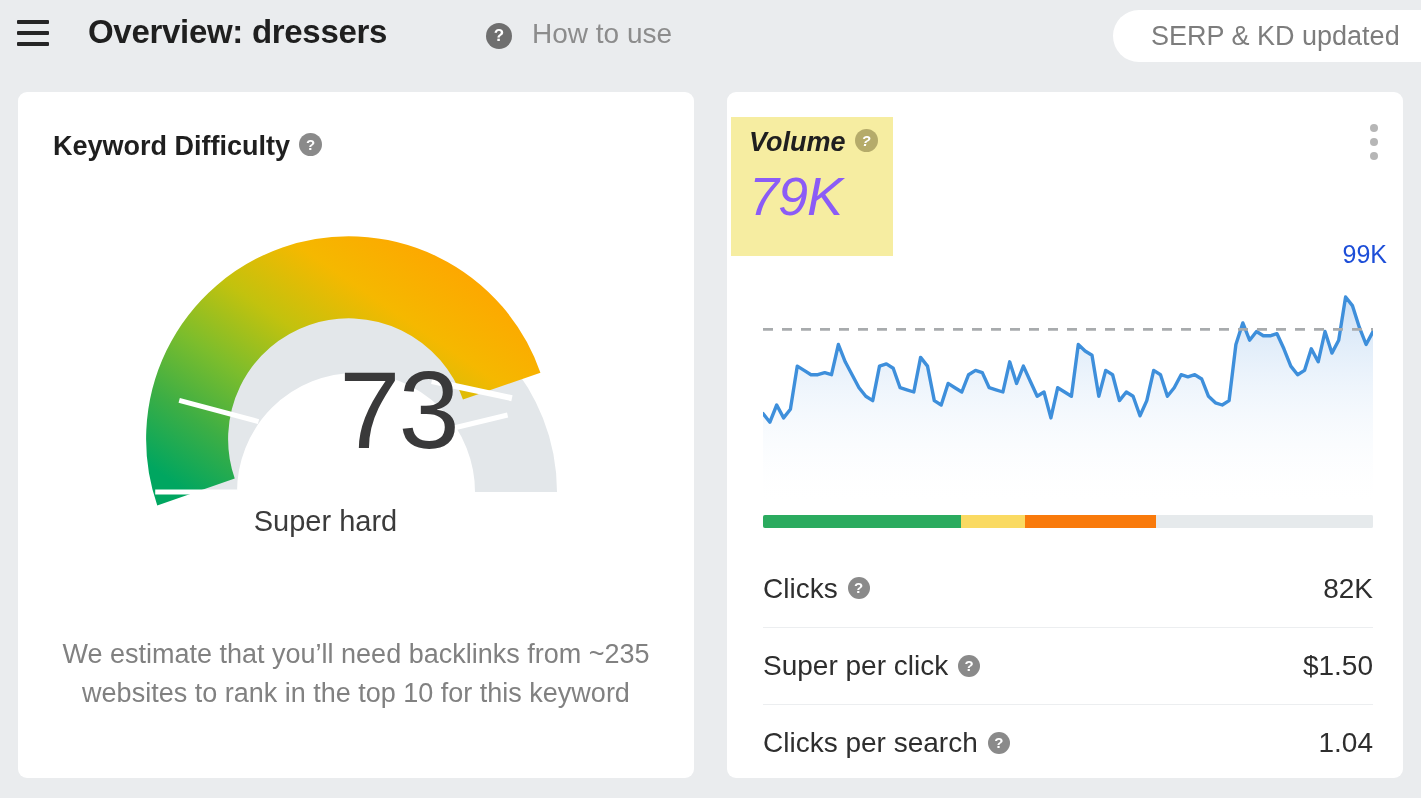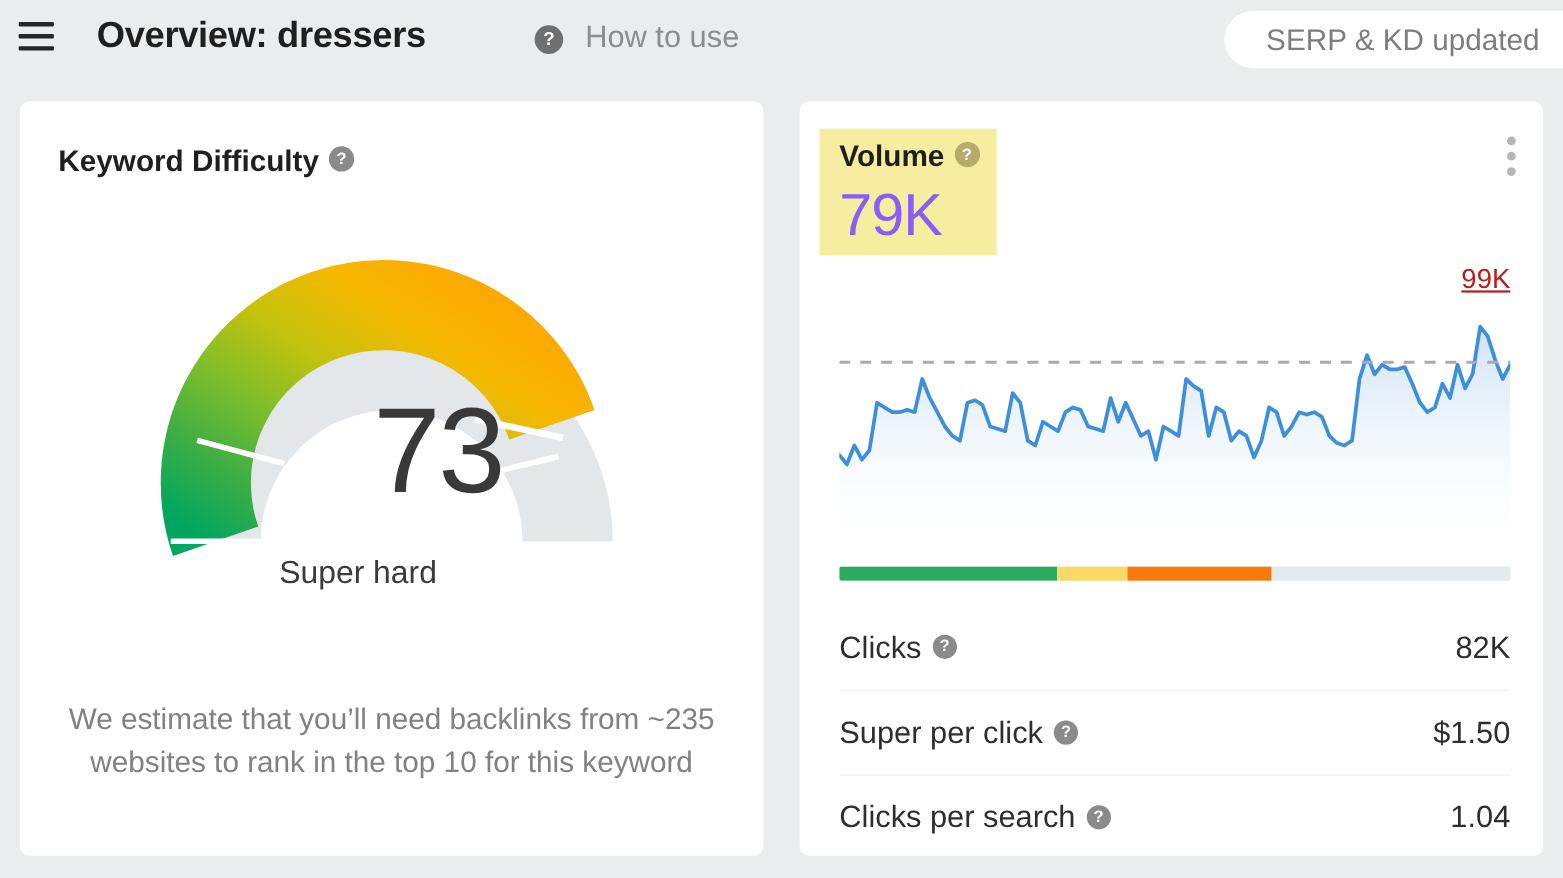--- a/index.html
+++ b/index.html
@@ -80,44 +80,44 @@
     position: absolute; left: 0; top: 293px; width: 615px;
     text-align: center; font-size: 29px; color: #3b3b3b;
   }
   .kd-note {
     position: absolute; left: 38px; top: 543px; width: 600px;
     text-align: center; font-size: 27px; line-height: 39px; color: #818181;
   }
 
   
   .vol-highlight {
-    position: absolute; left: 18px; top: 25px;
-    background: #f6eda1; padding: 10px 15px 4px 18px;
+    position: absolute; left: 4px; top: 25px;
+    background: #f6eda1; padding: 10px 15px 28px 18px; font-style: italic;
   }
   .vol-head { font-size: 27px; font-weight: bold; color: #1f1f1f; white-space: nowrap; }
   .vol-help {
     width: 23px; height: 23px; line-height: 23px; font-size: 15px;
     margin-left: 9px; position: relative; top: -3px;
     background: #b5ab6a; cursor: pointer;
   }
   .vol-value {
     font-size: 54px; color: #8b5cf6; font-weight: 300;
     letter-spacing: -1px; line-height: 64px; margin-top: 6px;
   }
   .kebab {
     position: absolute; right: 17px; top: 32px;
     width: 24px; height: 36px; cursor: pointer;
   }
   .kebab i {
     display: block; width: 8px; height: 8px; border-radius: 50%;
     background: #b6b6b6; margin: 0 auto 6px auto;
   }
   .vol-max {
-    position: absolute; right: 30px; top: 148px;
-    font-size: 25px; color: #b91c1c; text-decoration: underline;
+    position: absolute; right: 16px; top: 148px;
+    font-size: 25px; color: #1d4ed8;
   }
   .spark { position: absolute; left: 36px; top: 182px; }
   .segbar {
     position: absolute; left: 36px; top: 423px;
     width: 610px; height: 13px; display: flex;
     background: #e6eaec; border-radius: 2px; overflow: hidden;
   }
   .segbar i { display: block; height: 13px; }
 
   .metrics { position: absolute; left: 36px; top: 458px; width: 610px; }

